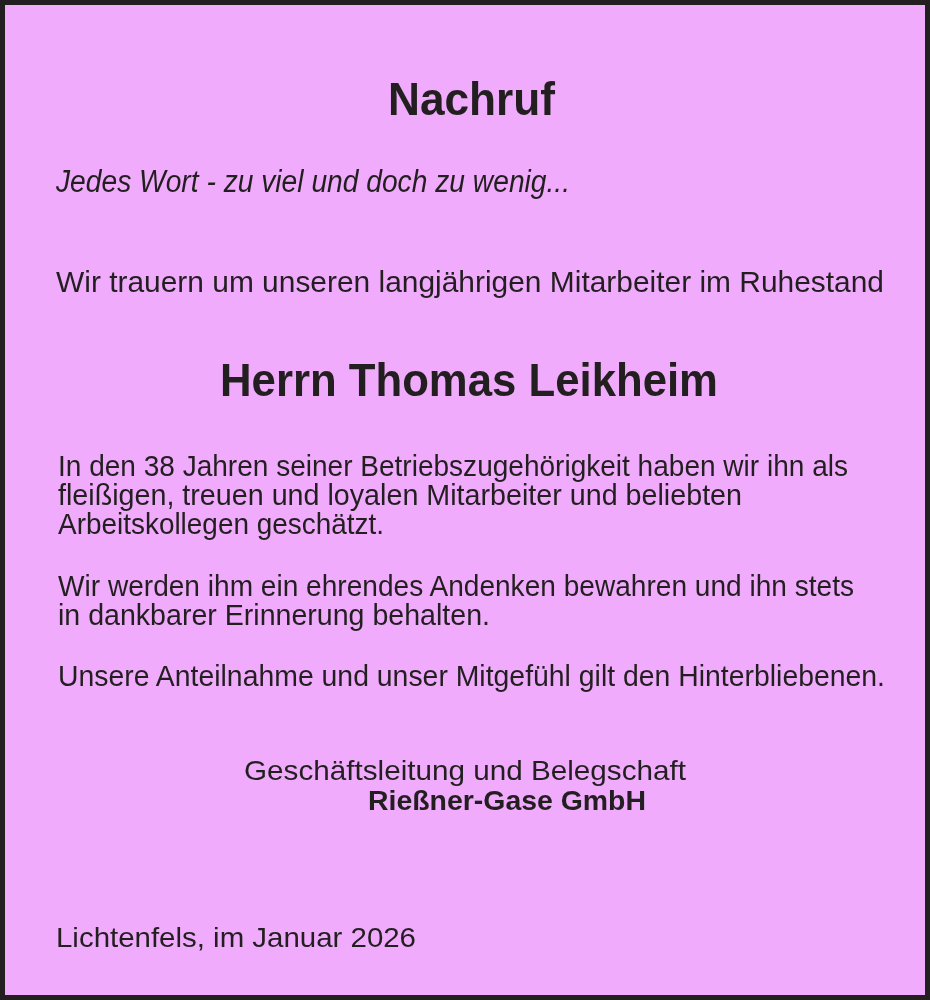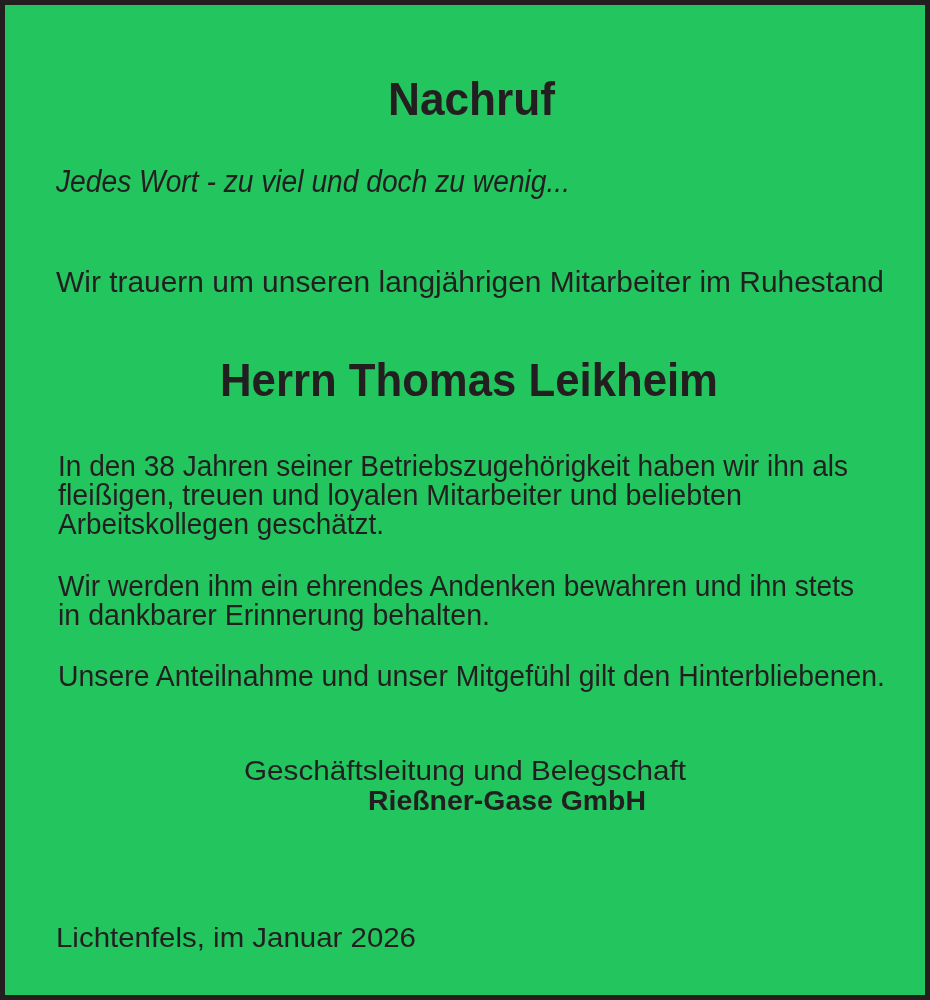--- a/index.html
+++ b/index.html
@@ -1,19 +1,19 @@
 <!DOCTYPE html>
 <html><head>
 <meta charset="utf-8">
 <style>
   html, body { margin: 0; padding: 0; background: #ffffff; }
   body { width: 930px; height: 1000px; position: relative; overflow: hidden; }
   .frame {
     position: absolute; left: 0; top: 0; width: 930px; height: 1000px;
-    box-sizing: border-box; border: 5px solid #231f20; background: #22c55e;
+    box-sizing: border-box; border: 5px solid #231f20; background: #f0abfc;
   }
   .line {
     position: absolute; white-space: nowrap; color: #231f20;
     font-family: "Liberation Sans", "DejaVu Sans", sans-serif;
     transform-origin: left top; line-height: 1;
   }
   .bold { font-weight: bold; }
   .italic { font-style: italic; }
 </style>
 </head>

